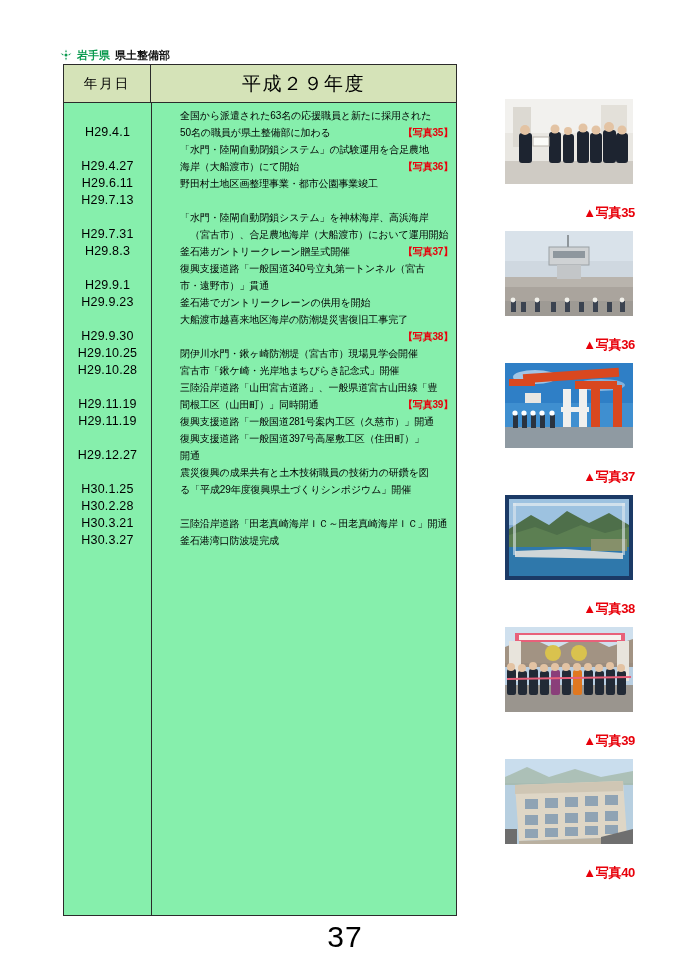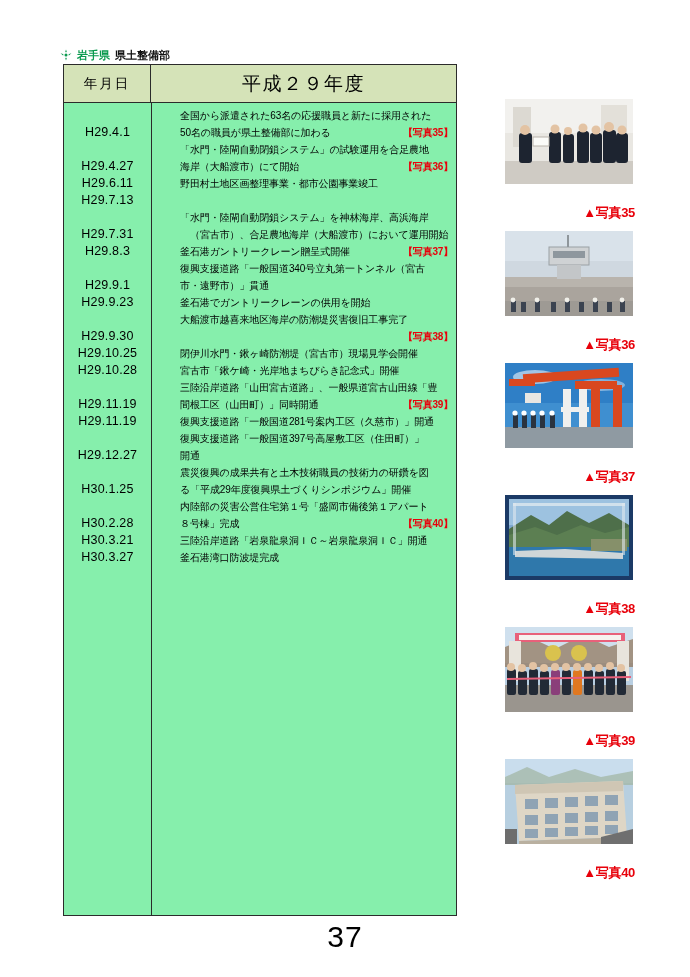--- a/index.html
+++ b/index.html
@@ -219,32 +219,25 @@
           </div>
           <div class="row">
             <div class="cell-date">H30.1.25</div>
             <div class="cell-text">
               <span class="line">震災復興の成果共有と土木技術職員の技術力の研鑽を図</span>
               <span class="line">る「平成29年度復興県土づくりシンポジウム」開催</span>
             </div>
           </div>
           <div class="row">
             <div class="cell-date">H30.2.28</div>
-            <div class="cell-text">
-              <span class="line">内陸部の災害公営住宅第１号「盛岡市備後第１アパート</span>
-              <span class="line refline">
-                <span>８号棟」完成</span>
-                <span class="ref">【写真40】</span>
-              </span>
-            </div>
           </div>
           <div class="row">
             <div class="cell-date">H30.3.21</div>
             <div class="cell-text">
-              <span class="line">三陸沿岸道路「岩泉龍泉洞ＩＣ～岩泉龍泉洞ＩＣ」開通</span>
+              <span class="line">三陸沿岸道路「田老真崎海岸ＩＣ～田老真崎海岸ＩＣ」開通</span>
             </div>
           </div>
           <div class="row">
             <div class="cell-date">H30.3.27</div>
             <div class="cell-text">
               <span class="line">釜石港湾口防波堤完成</span>
             </div>
           </div>
         </div>
     </div>

